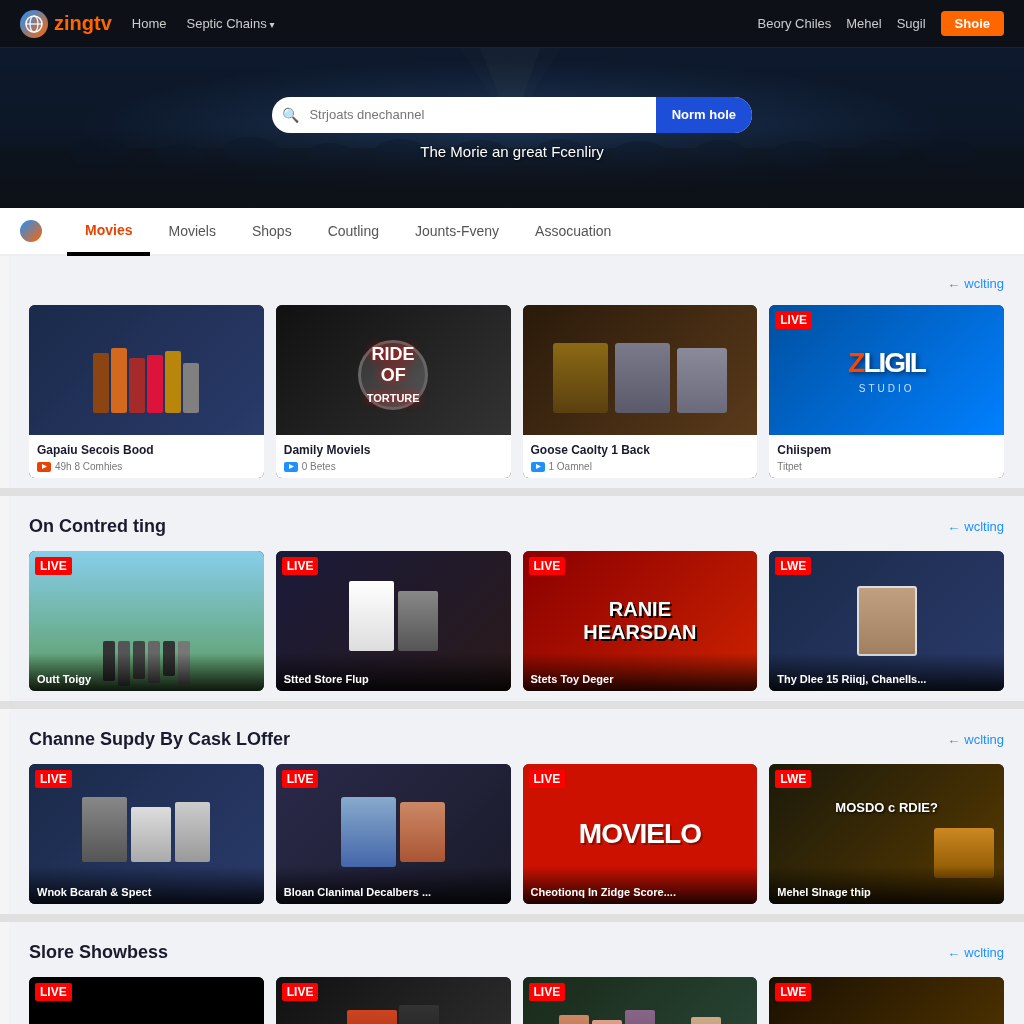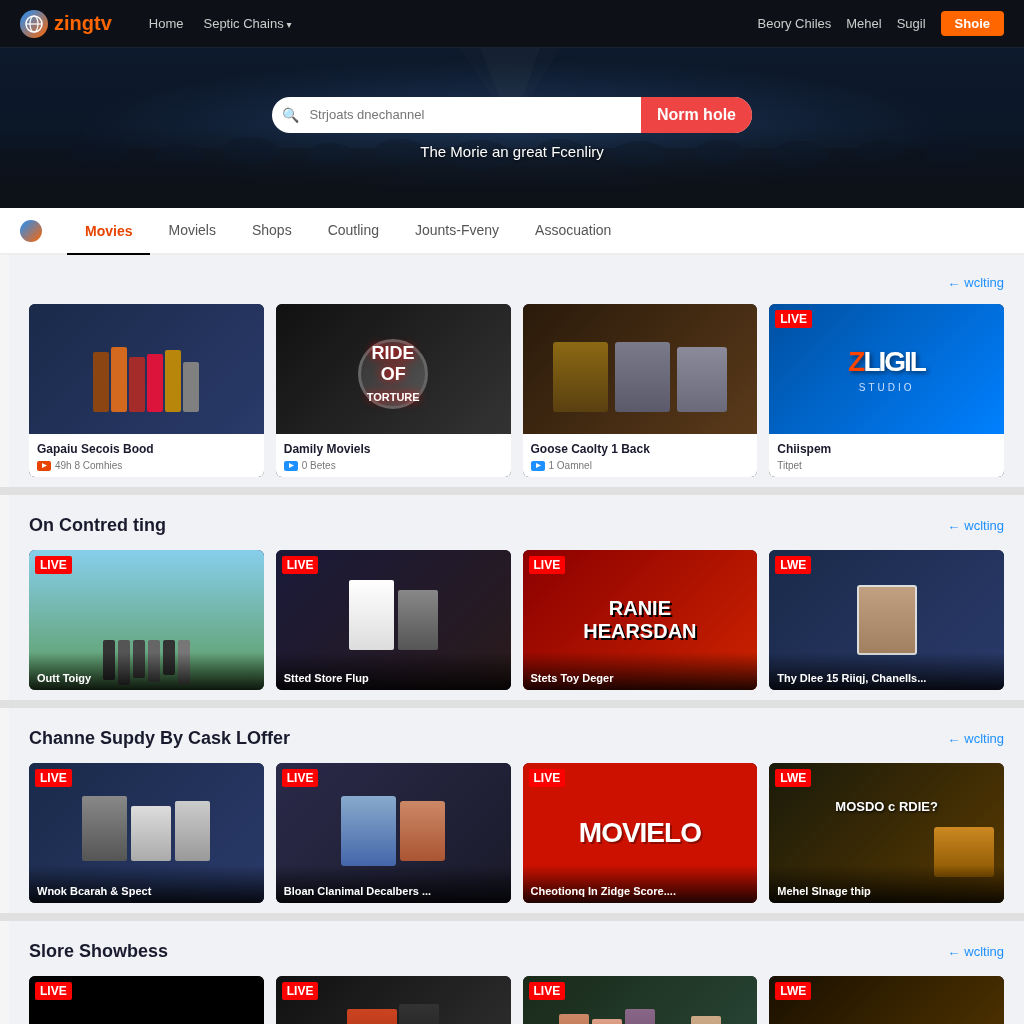--- a/index.html
+++ b/index.html
@@ -16,21 +16,21 @@
       background: #0d1117;
       display: flex;
       align-items: center;
       padding: 0 20px;
       height: 48px;
       border-bottom: 1px solid #1a2233;
     }
     .logo {
       display: flex;
       align-items: center;
-      margin-right: 37px;
+      margin-right: 20px;
     }
     .logo-icon {
       width: 28px;
       height: 28px;
       background: linear-gradient(135deg, #1e90ff, #ff6600);
       border-radius: 50%;
       margin-right: 6px;
       display: flex;
       align-items: center;
       justify-content: center;
@@ -116,27 +116,27 @@
     }
     .hero-search input {
       flex: 1;
       border: none;
       outline: none;
       font-size: 13px;
       color: #333;
       background: transparent;
     }
     .hero-search-btn {
-      background: #ef4444;
+      background: #1d4ed8;
       color: #fff;
       border: none;
       padding: 0 16px;
       height: 36px;
       cursor: pointer;
-      font-size: 16px;
+      font-size: 13px;
       font-weight: bold;
       white-space: nowrap;
     }
     .hero-tagline {
       color: #fff;
       font-size: 15px;
       text-shadow: 0 1px 3px rgba(0,0,0,0.8);
     }
 
     
@@ -170,21 +170,21 @@
       padding: 14px 18px;
       font-size: 14px;
       color: #555;
       cursor: pointer;
       border-bottom: 3px solid transparent;
       margin-bottom: -2px;
       white-space: nowrap;
     }
     .tab-item.active {
       color: #e64400;
-      border-bottom: 2px solid #000000;
+      border-bottom: 4px solid #000000;
       font-weight: bold;
     }
 
     
     .section {
       padding: 20px 20px 10px;
       background: #f0f2f5;
       margin-left: 9px;
     }
     .section-header {

